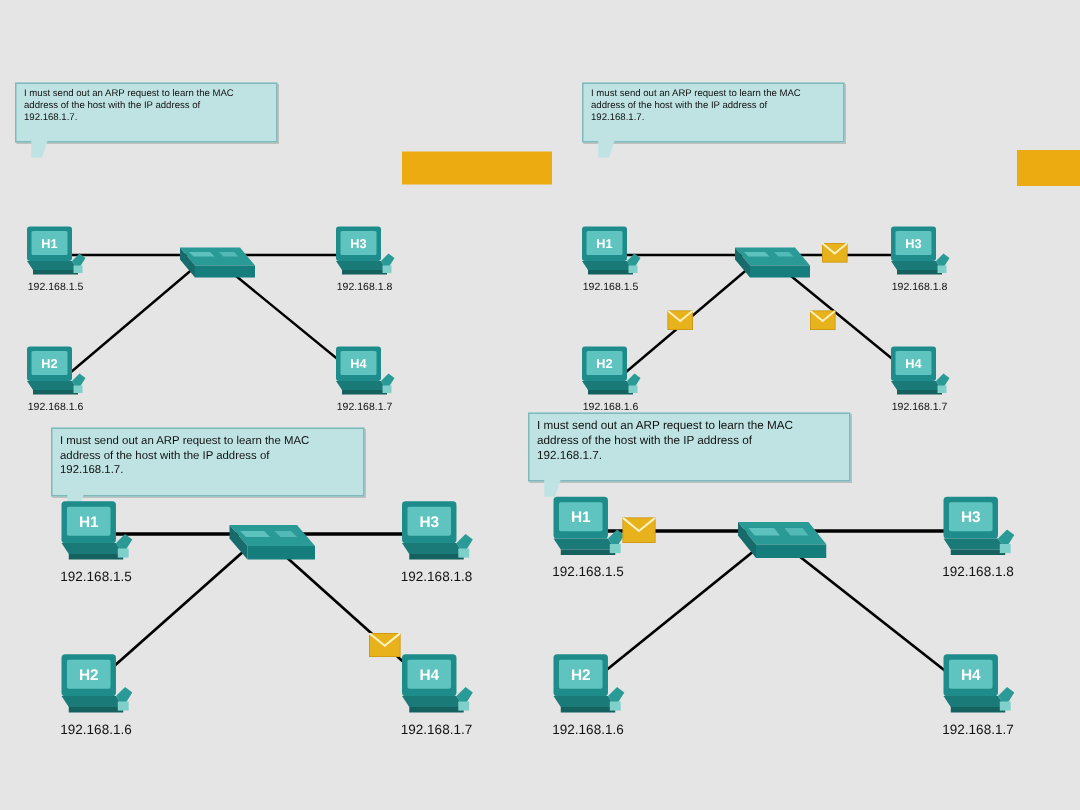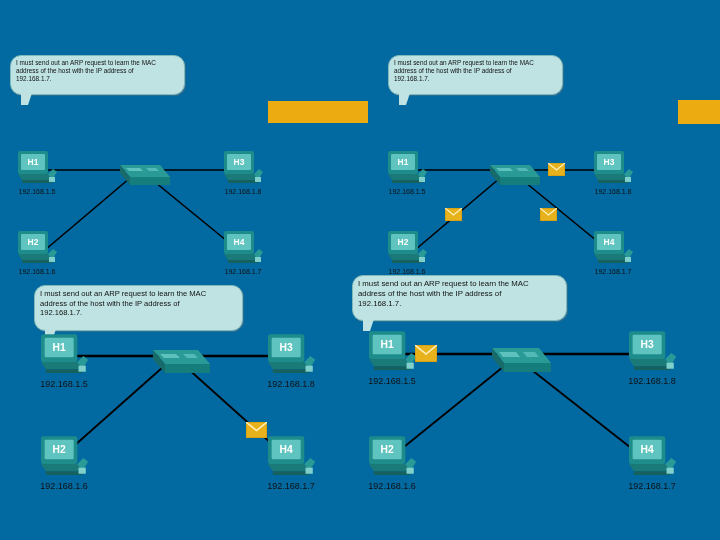--- a/index.html
+++ b/index.html
@@ -3,38 +3,38 @@
 <meta charset="utf-8">
 <style>
   html,body{margin:0;padding:0;}
   body{
     width:720px;height:540px;
     background:#ffffff;
     font-family:"Liberation Sans", sans-serif;
     overflow:hidden;
     position:relative;
   }
-  .slide{position:absolute;inset:0;background:#0369a1;text-decoration:underline;}
+  .slide{position:absolute;inset:0;background:#e5e5e5;text-decoration:underline;}
 
   
   .orange-bar{position:absolute;background:#ecab10;}
 
   
   .panel{position:absolute;}
 
   
   .bubble{
     position:absolute;
     background:#bfe3e3;
     border:1px solid #7fb9bb;
     color:#111;
     line-height:1.28;
     box-sizing:border-box;
     padding:3px 5px 3px 5px;
-    border-radius:11px;
+    border-radius:0;
     box-shadow:1px 1px 0 rgba(120,120,120,.35);
   }
   .bubble .tail{
     position:absolute;
     left:10px;bottom:-11px;
     width:0;height:0;
     border-left:7px solid #bfe3e3;
     border-right:4px solid transparent;
     border-top:12px solid #bfe3e3;
   }

